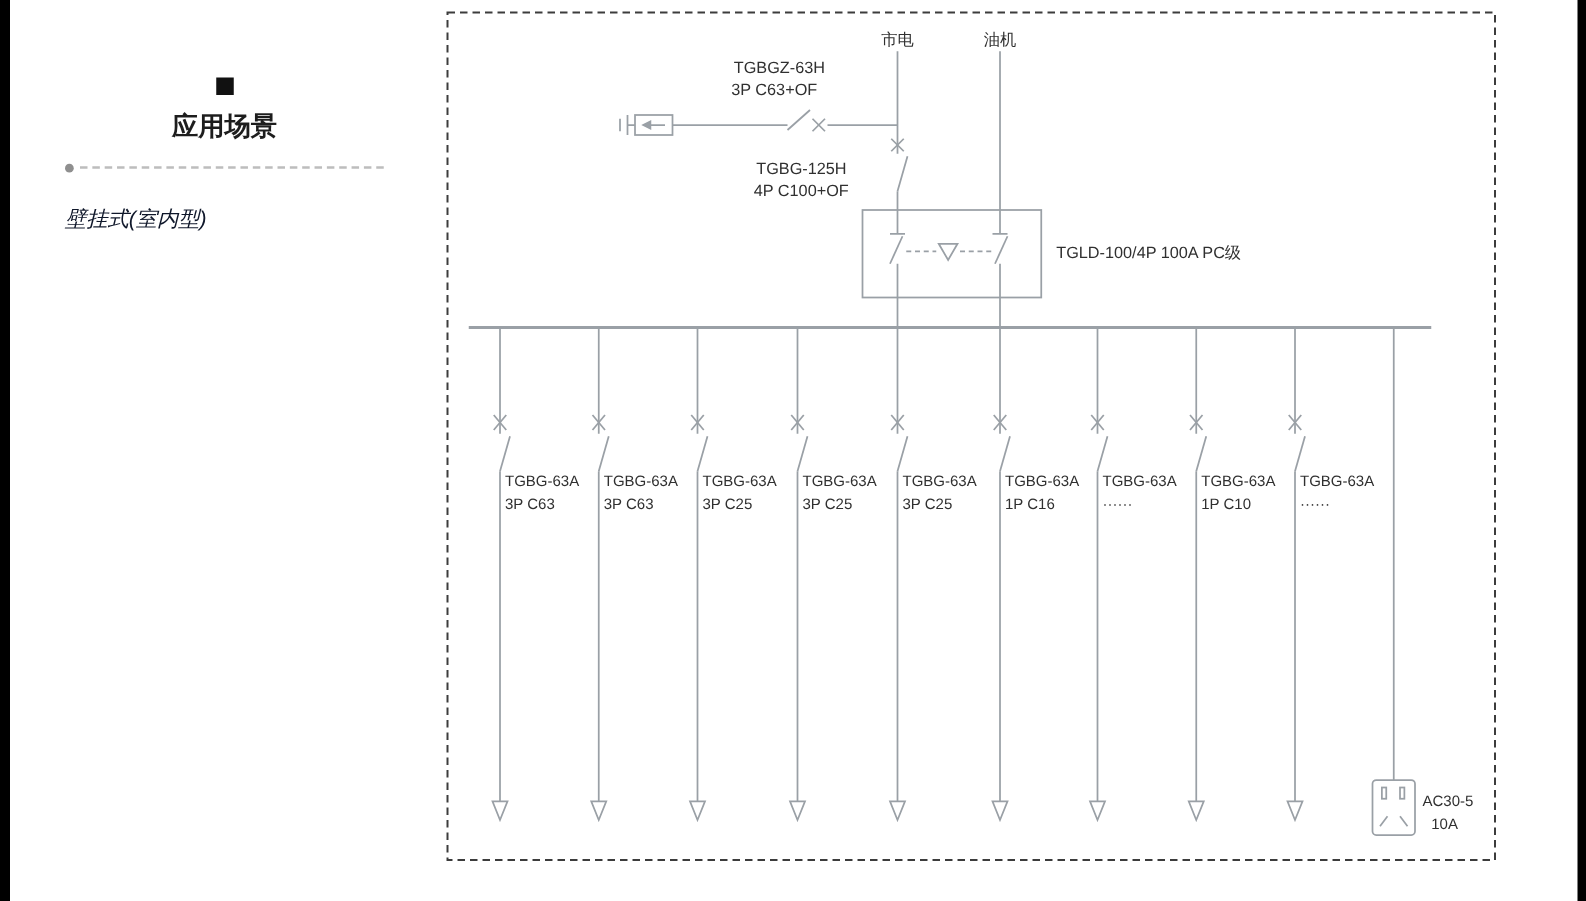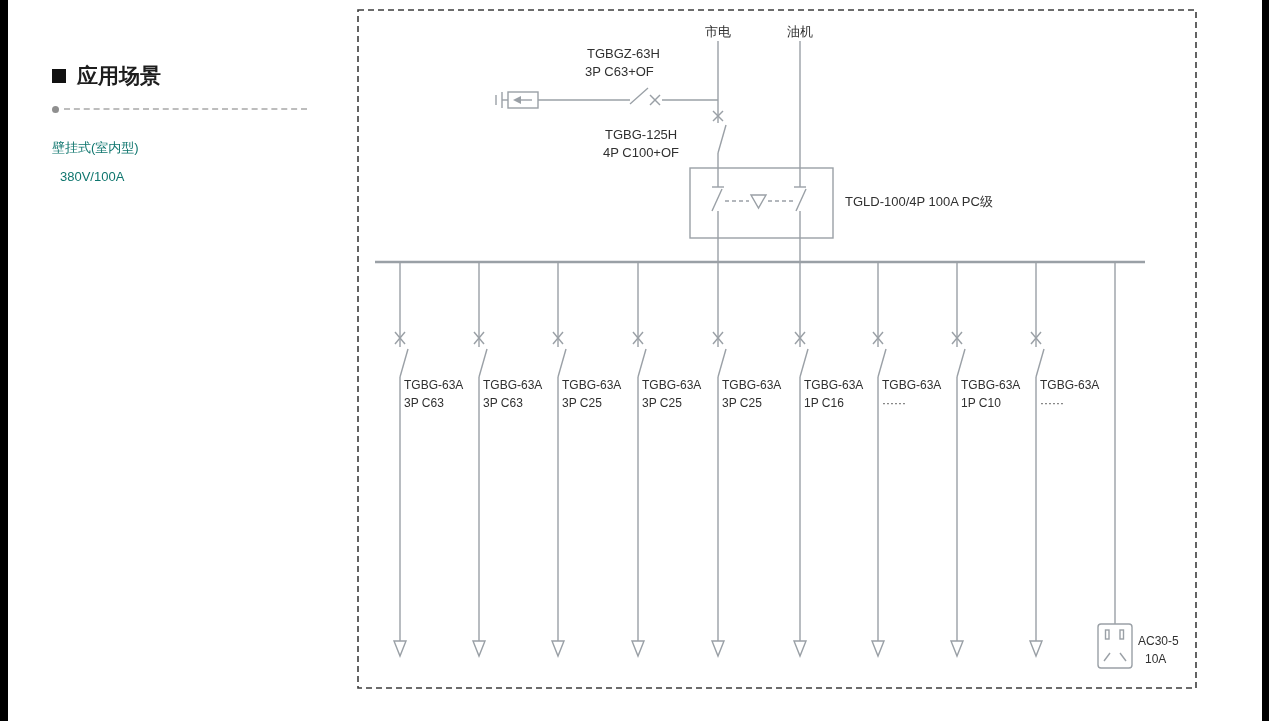--- a/index.html
+++ b/index.html
@@ -8,26 +8,26 @@
     font-family:"Liberation Sans", sans-serif;
     background:#ffffff;
     position:relative;
     overflow:hidden;
   }
   .edge-bar { position:absolute; top:0; bottom:0; background:#000; }
   .edge-bar.left { left:0; width:8px; }
   .edge-bar.right { right:0; width:7px; }
 
   .left-panel { position:absolute; left:52px; top:62px; width:255px; }
-  .heading { display:flex; align-items:center; gap:11px; font-size:21px; font-weight:bold; color:#1d1d1d; }
+  .heading { display:flex; align-items:center; gap:11px; font-size:21px; font-weight:bold; color:#1d1d1d;flex-direction:column; }
   .bullet { width:14px; height:14px; background:#111; display:inline-block; flex:0 0 auto; }
   .divider { display:flex; align-items:center; margin-top:15px; height:8px; }
   .divider .dot { width:7px; height:7px; border-radius:50%; background:#8f8f8f; flex:0 0 auto; }
   .divider .dash { flex:1; border-top:2px dashed #bdbdbd; margin-left:5px; }
-  .spec-line { font-size:13px; color:#0f766e; }
+  .spec-line { font-size:17px; color:#0f172a;font-style:italic; }
   .spec-0 { margin-top:26px; margin-left:0; }
   .spec-1 { margin-top:12px; margin-left:8px; }
   .spec-2 { margin-top:12px; margin-left:31px; }
 
   .diagram-wrap { position:absolute; left:350px; top:3px; width:870px; height:695px; }
   svg { display:block; }
   svg line, svg rect, svg polygon, svg path {
     stroke:#9aa0a6; fill:none; stroke-width:1.4;
     stroke-linecap:butt;
   }
@@ -47,21 +47,20 @@
 <div class="left-panel">
   <div class="heading">
     <span class="bullet"></span>
     <span>应用场景</span>
   </div>
   <div class="divider">
     <span class="dot"></span>
     <span class="dash"></span>
   </div>
   <div class="spec-line spec-0">壁挂式(室内型)</div>
-  <div class="spec-line spec-1">380V/100A</div>
 </div>
 
 <div class="diagram-wrap">
 <svg width="870" height="695" viewBox="0 0 870 695">
 
   <rect class="frame" x="8" y="7" width="838" height="678"></rect>
 
   <text x="368" y="33" text-anchor="middle" class="lbl-lg">市电</text>
   <text x="450" y="33" text-anchor="middle" class="lbl-lg">油机</text>
 

